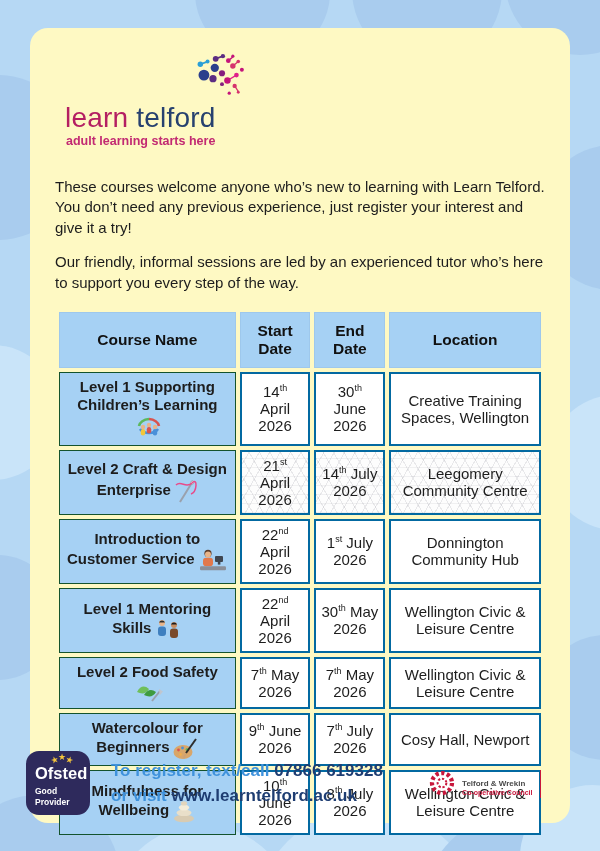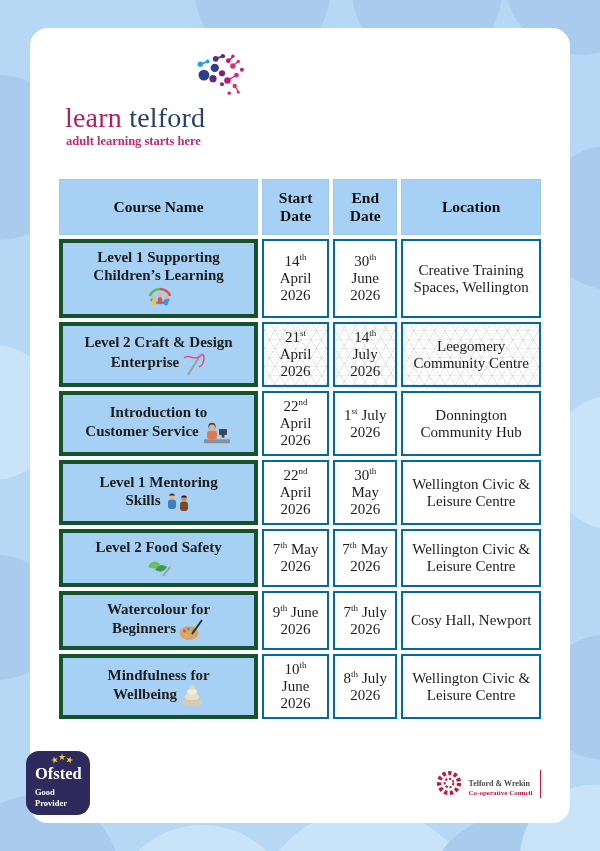--- a/index.html
+++ b/index.html
@@ -7,21 +7,21 @@
   .page {
     position:relative; width:600px; height:851px; margin:0 auto;
     background:#b6d8f4; overflow:hidden;
   }
   .bg-circle { position:absolute; border-radius:50%; }
   .bg-dark  { background:#a9ccee; }
   .bg-light { background:#c9e4f9; }
 
   .card {
     position:absolute; left:30px; top:28px; width:540px; height:795px;
-    background:#ffffff; border-radius:18px; padding:20px 25px;font-family:Liberation Serif, serif;
+    background:#fef9c3; border-radius:18px; padding:20px 25px;
   }
 
   
   .logo-block { position:relative; height:112px; }
   .logo-dots { position:absolute; left:128px; top:0; width:78px; height:56px; }
   .brand-line { position:absolute; left:10px; top:54px; font-size:28px; letter-spacing:0.2px; }
   .brand-first  { color:#b41f62; }
   .brand-second { color:#27416f; }
   .logo-tagline { position:absolute; left:11px; top:86px; font-size:12.5px; font-weight:bold; color:#c22a72; }
 
@@ -45,22 +45,22 @@
     width:100%; margin-top:15px;
     border-collapse:separate; border-spacing:4px;
   }
   .courses th {
     background:#a6d1f4; border:1px solid #9ec8ec;
     font-size:15.5px; font-weight:bold; color:#111;
     padding:9px 2px; text-align:center;
   }
   .courses td { text-align:center; vertical-align:middle; font-size:15px; color:#1d1d1d; }
   td.name-cell {
-    background:#a6d1f4; border:4px solid #14532d;
-    font-weight:bold; padding:5px 18px; line-height:1.2;
+    background:#a6d1f4; border:1px solid #14532d;
+    font-weight:bold; padding:5px 3px; line-height:1.2;
   }
   td.plain-cell {
     background:#ffffff; border:2px solid #0369a1; padding:5px 5px;
   }
   tr.textured td.plain-cell {
     background-color:#fdfdfd;
     background-image:
       repeating-linear-gradient( 60deg, rgba(160,160,170,0.22) 0 1px, transparent 1px 9px),
       repeating-linear-gradient(-60deg, rgba(160,160,170,0.22) 0 1px, transparent 1px 9px),
       repeating-linear-gradient(  0deg, rgba(160,160,170,0.14) 0 1px, transparent 1px 9px);
@@ -148,20 +148,22 @@
         <circle cx="54" cy="42" r="2.4" fill="#d6336c"></circle>
           <circle cx="58" cy="49" r="1.6" fill="#d6336c"></circle>
         <circle cx="48" cy="50" r="1.8" fill="#c4157a"></circle>
           <circle cx="40" cy="40" r="2.2" fill="#861f7e"></circle>
       </svg>
       <div class="brand-line"><span class="brand-first">learn</span> <span class="brand-second">telford</span></div>
       <div class="logo-tagline">adult learning starts here</div>
     </div>
 
 
+    <p class="intro">These courses welcome anyone who’s new to learning with Learn Telford. You don’t need any previous experience, just register your interest and give it a try!</p>
+    <p class="intro">Our friendly, informal sessions are led by an experienced tutor who’s here to support you every step of the way.</p>
 
     <table class="courses">
       <thead>
         <tr id="header-row">
             <th>Course Name</th>
             <th>Start Date</th>
             <th>End Date</th>
             <th>Location</th>
           </tr>
       </thead>
@@ -259,20 +261,24 @@
 
     <div class="footer">
       <div class="ofsted-badge">
         <div class="ofsted-stars"><span class="s1">★</span><span class="s2">★</span><span class="s3">★</span></div>
         <div class="ofsted-word">Ofsted</div>
         <div class="ofsted-sub">
           <div>Good</div>
           <div>Provider</div>
         </div>
       </div>
+      <div class="register-block">
+        <div><span class="txt-blue">To register, text/call</span> <span class="txt-navy">07866 619328</span></div>
+        <div><span class="txt-blue">or visit</span> <span class="txt-navy">www.learntelford.ac.uk</span></div>
+      </div>
       <div class="council-block">
         <svg class="council-emblem" viewBox="0 0 24 24" xmlns="http://www.w3.org/2000/svg">
           <circle cx="12" cy="12" r="8" fill="none" stroke="#c8173c" stroke-width="3.4" stroke-dasharray="2.6 2"></circle>
           <circle cx="12" cy="12" r="3.5" fill="none" stroke="#c8173c" stroke-width="1.6" stroke-dasharray="1.8 1.4"></circle>
         </svg>
         <div class="council-names">
           <div class="council-name-top">Telford &amp; Wrekin</div>
           <div class="council-name-bottom">Co-operative Council</div>
         </div>
         <div class="council-divider"></div>

